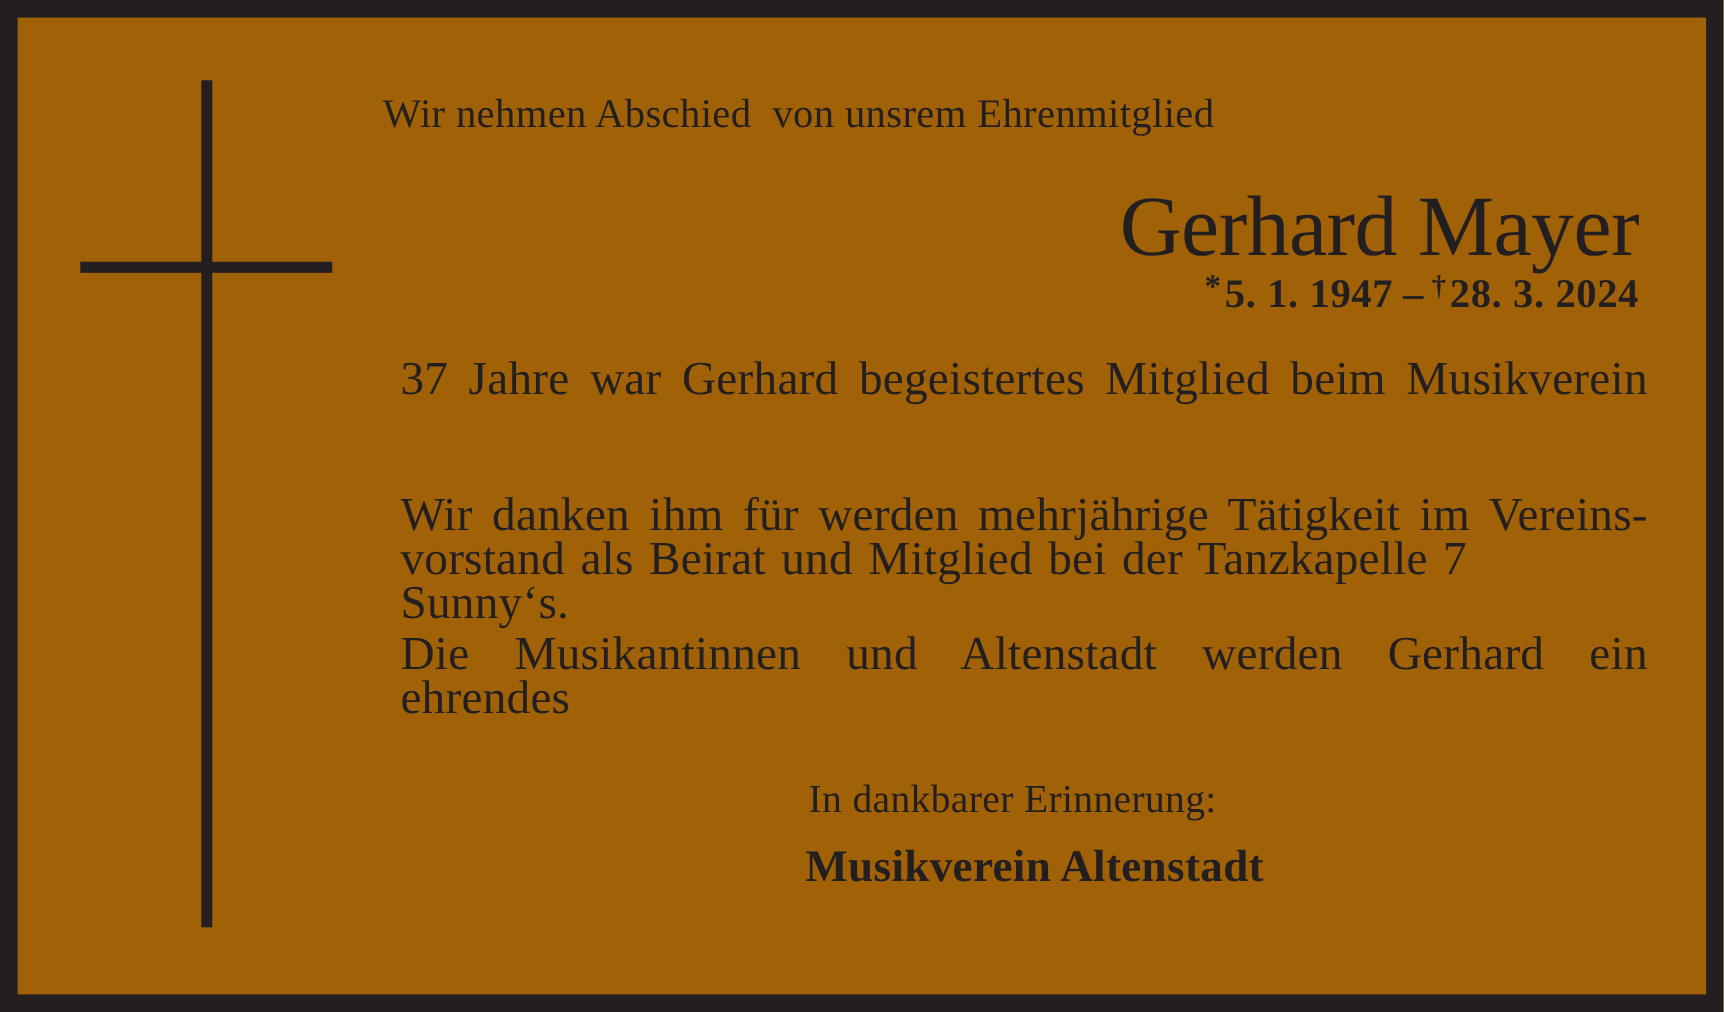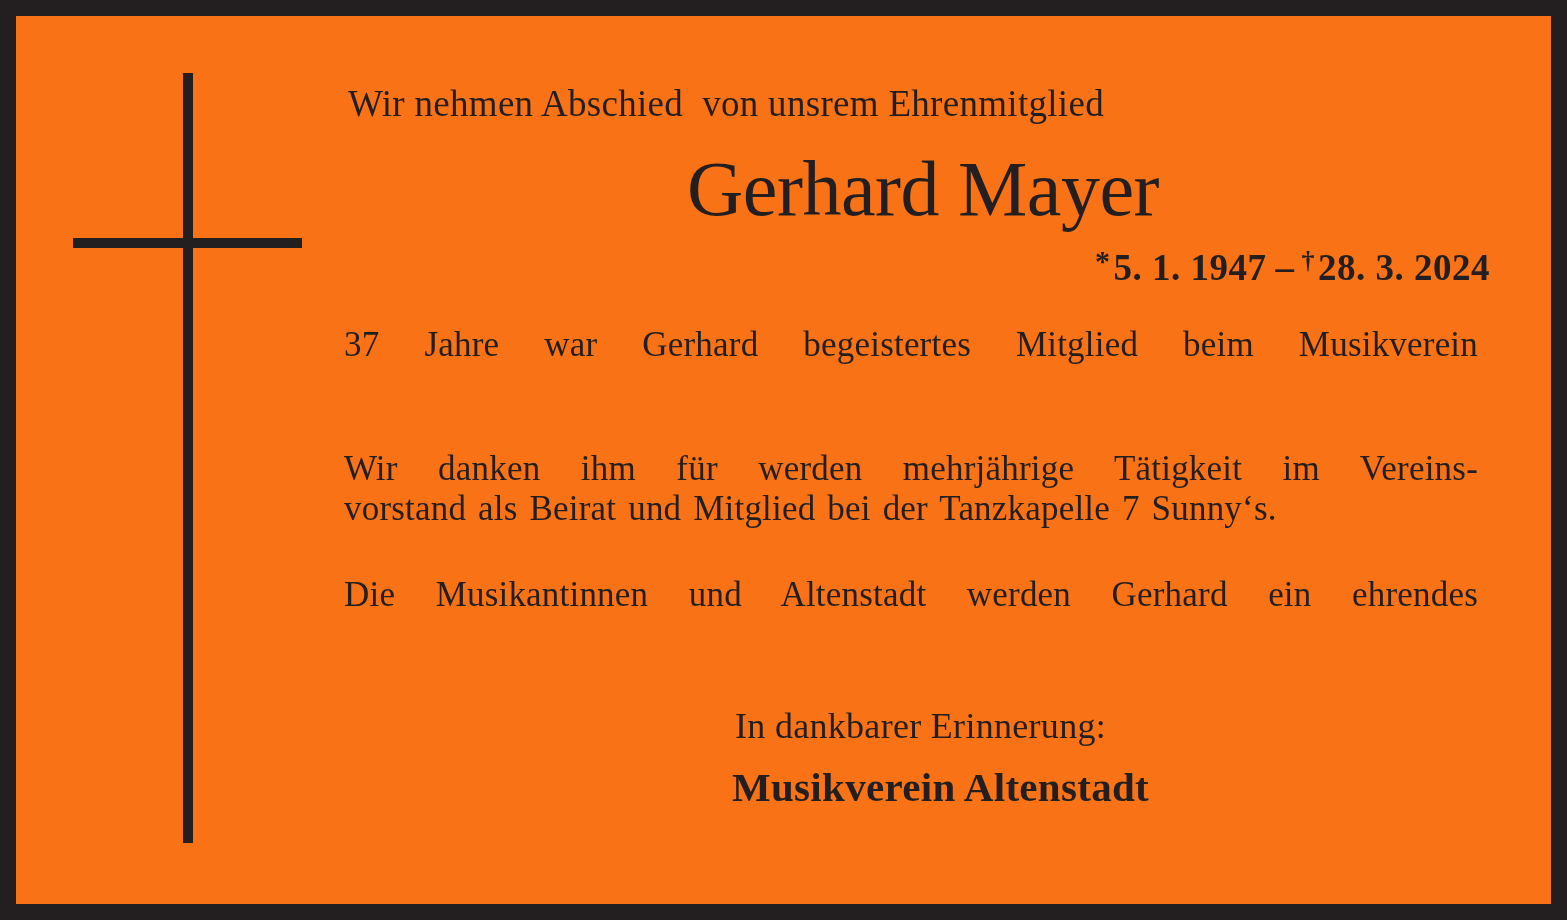--- a/index.html
+++ b/index.html
@@ -6,21 +6,21 @@
   html, body {
     margin: 0;
     padding: 0;
     background: #ffffff;
   }
   .frame {
     position: relative;
     width: 1567px;
     height: 920px;
     box-sizing: border-box;
-    background: #f97316;
+    background: #a16207;
     border: 16px solid #231f20;
     overflow: hidden;
     font-family: "Liberation Serif", "DejaVu Serif", serif;
     color: #231f20;
   }
   
   .cross { position: absolute; left: 0; top: 0; }
   .cross-v {
     position: absolute;
     left: 167px; top: 57px;
@@ -35,23 +35,23 @@
   }
   .intro {
     position: absolute;
     left: 332px; top: 66px;
     font-size: 37px;
     white-space: pre-wrap;
     letter-spacing: 0.3px;
   }
   .name-wrap {
     position: absolute;
-    left: 340px; top: 128px;
+    left: 340px; top: 145px;
     width: 1134px;
-    text-align: center;
+    text-align: right;
     font-size: 78px;
     letter-spacing: -0.5px;
   }
   .dates-wrap {
     position: absolute;
     left: 340px; top: 228px;
     width: 1134px;
     text-align: right;
     font-size: 37px;
     font-weight: bold;
@@ -63,23 +63,23 @@
     margin-right: 3px;
   }
   .sym-dagger {
     font-size: 26px;
     vertical-align: 11px;
     margin-right: 3px;
   }
   .date-dash { margin: 0 7px 0 9px; }
   .para {
     position: absolute;
-    left: 328px;
+    left: 348px;
     width: 1134px;
-    font-size: 35px;
+    font-size: 43px;
     line-height: 40px;
     word-spacing: 3px;
     letter-spacing: 0.2px;
   }
   .para .line { width: 100%; }
   .para .line.just {
     text-align: justify;
     text-align-last: justify;
   }
   .p1 { top: 309px; }

